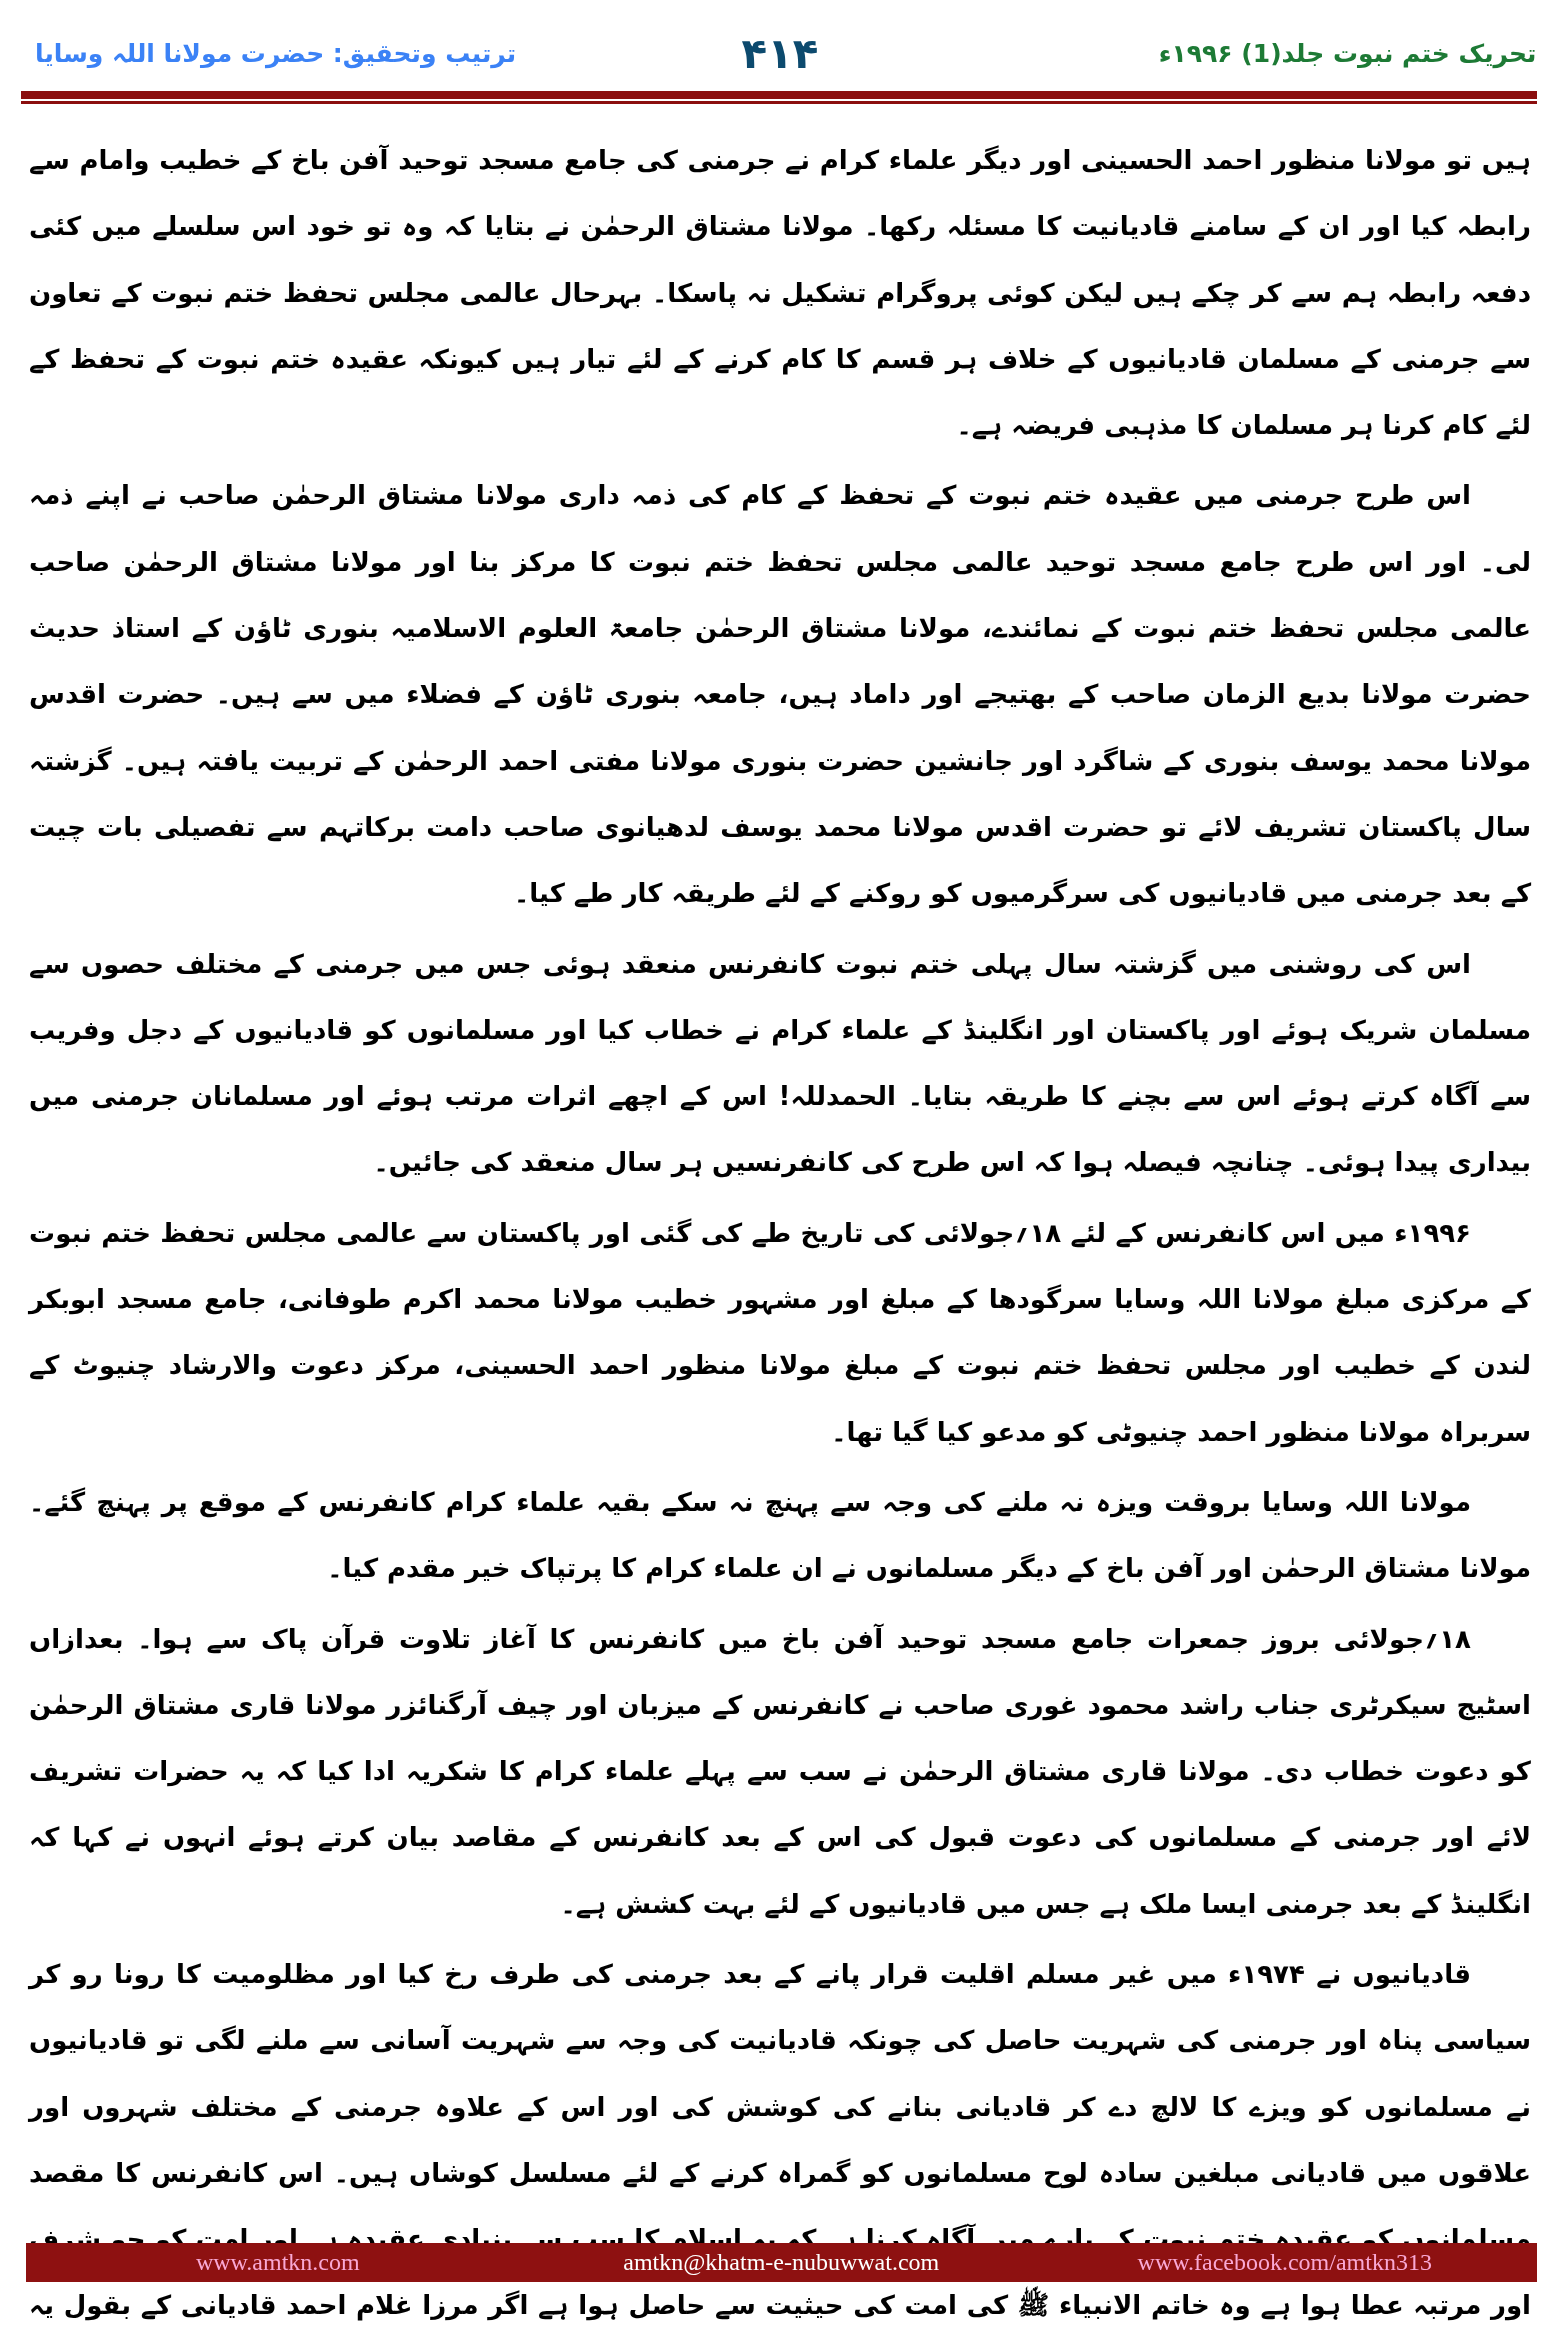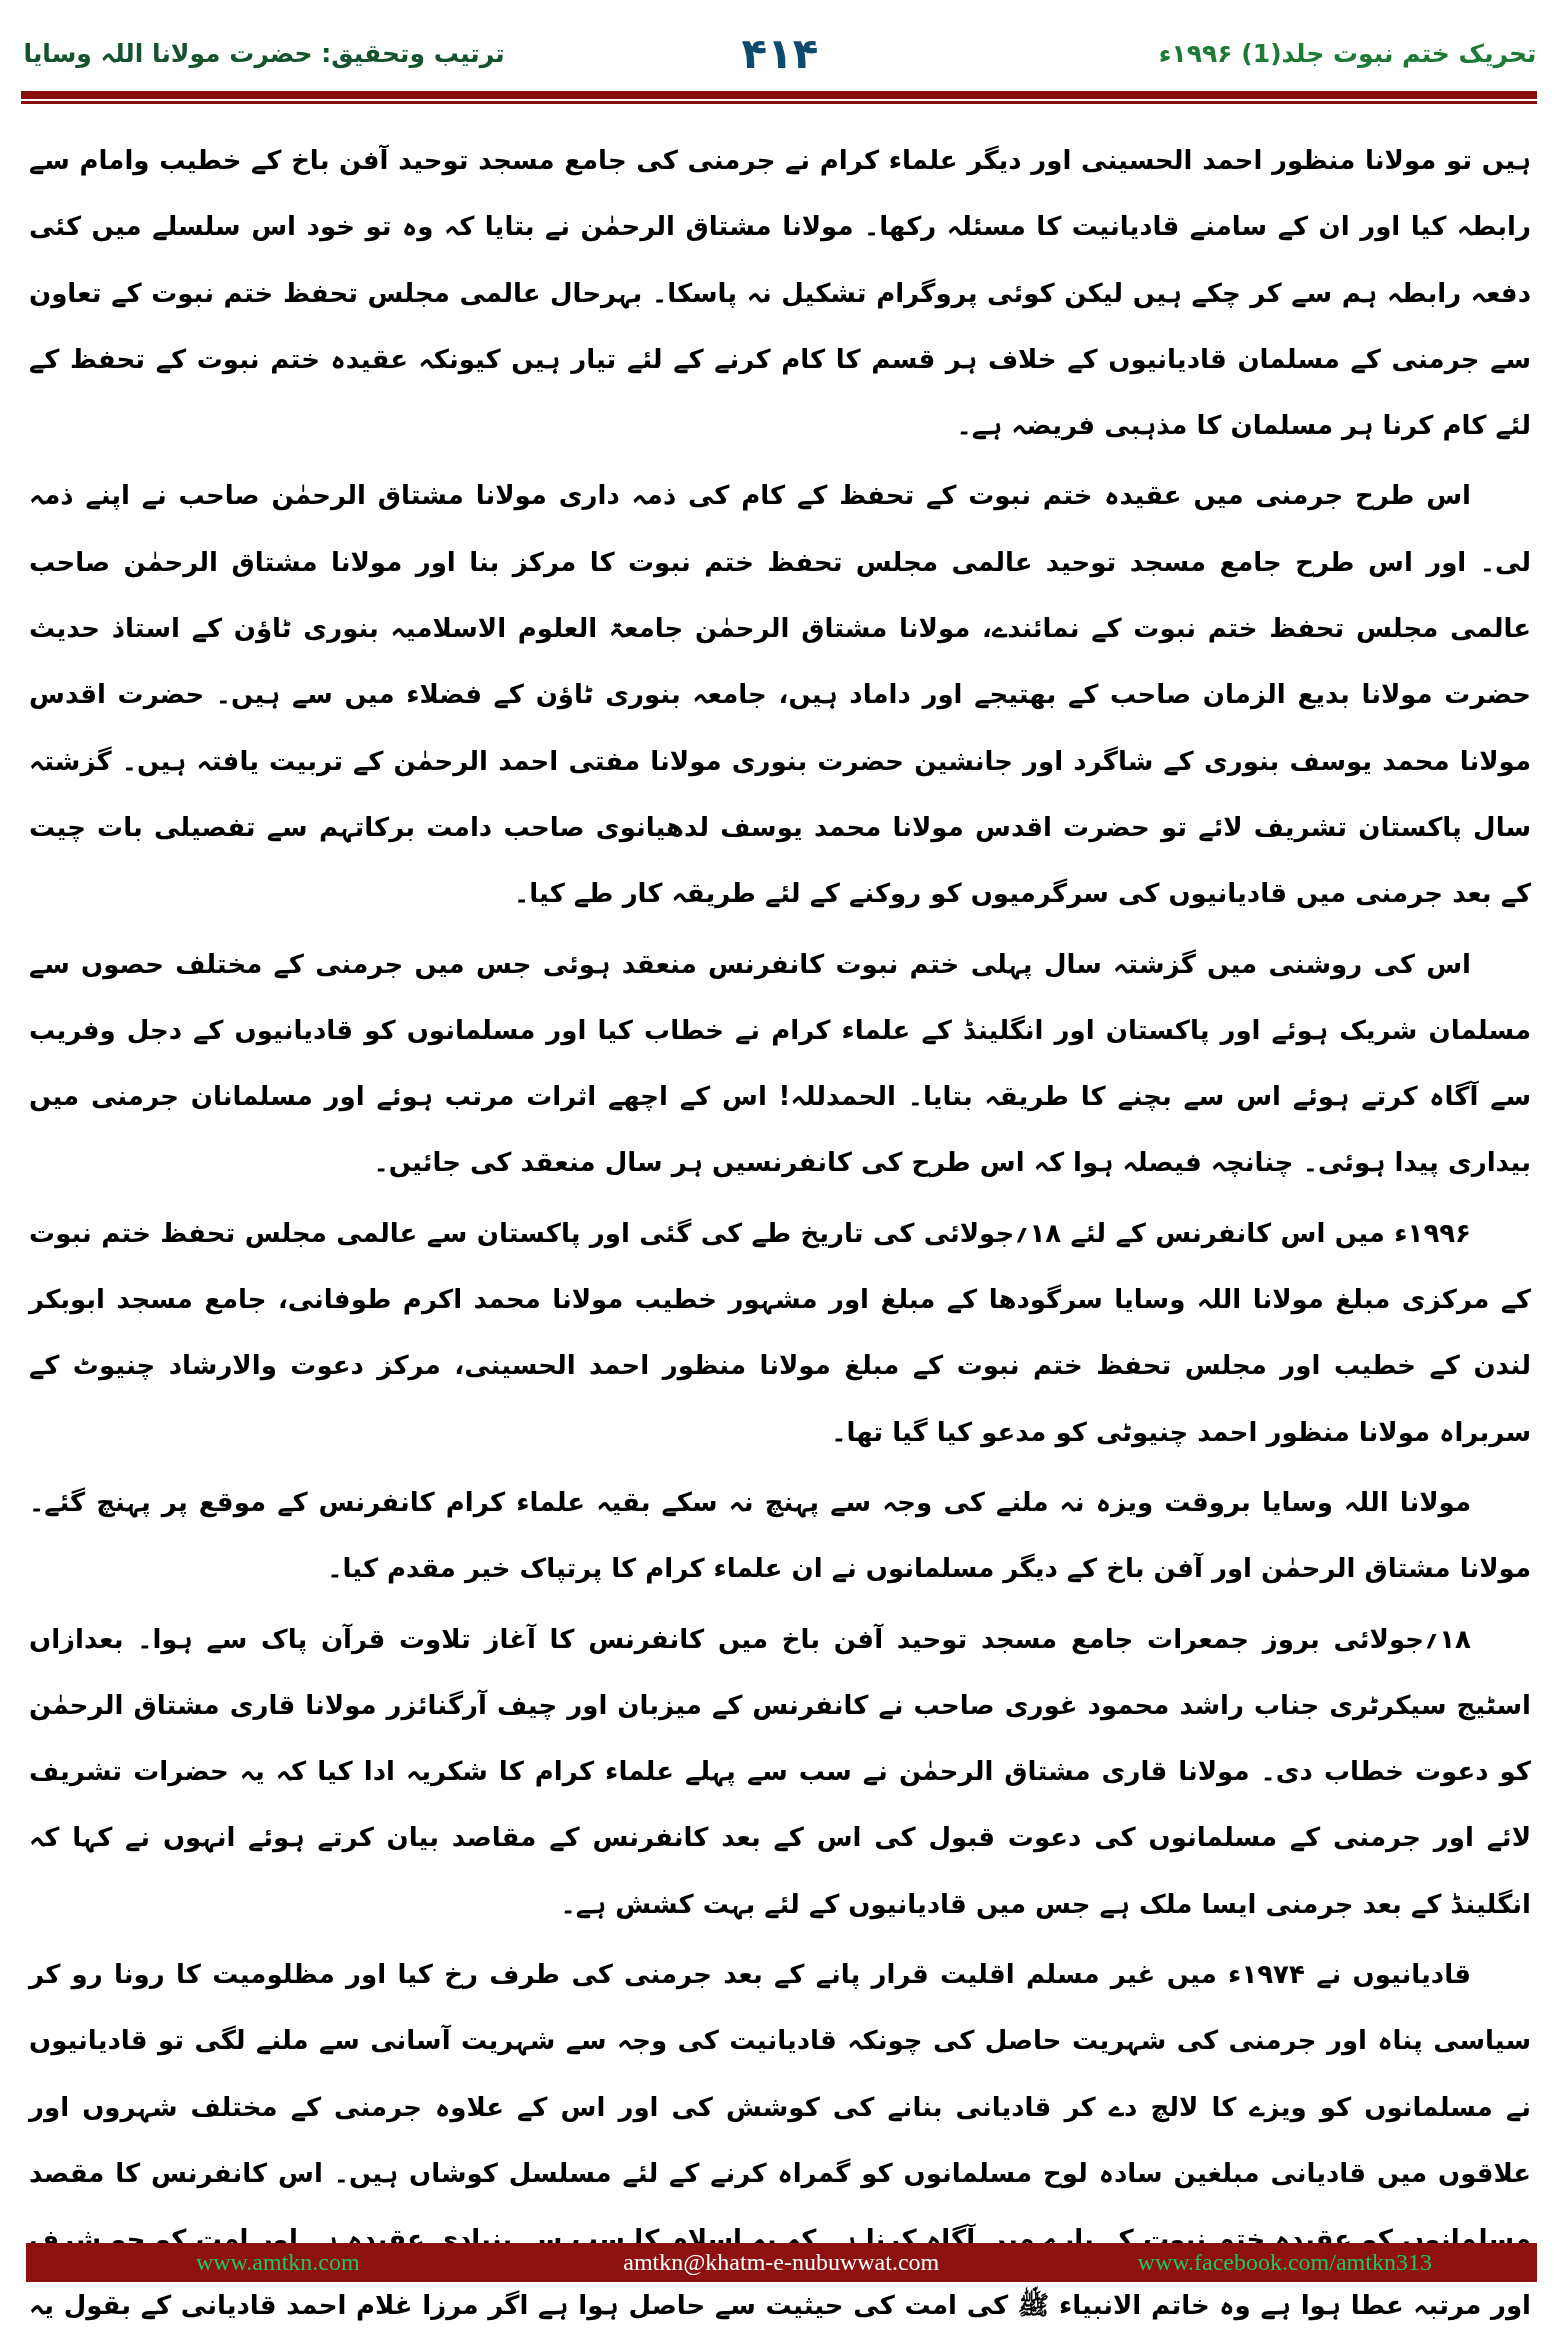--- a/index.html
+++ b/index.html
@@ -25,22 +25,22 @@
     font-size:25px;
     font-weight:bold;
   }
   .hdr-pagenum {
     text-align:center;
     color:#0c4a6e;
     font-size:42px;
     font-weight:bold;
   }
   .hdr-editor {
-    text-align:left;
-    color:#14532d;
+    text-align:center;
+    color:#3b82f6;
     font-size:25px;
     font-weight:bold;
   }
 
   
   .rule { margin:13.4px 23.5px 0 21px; }
   .rule-thick { height:7.6px;  background:#8b0e0e; }
   .rule-thin  { height:3.4px;  background:#8b0e0e; margin-top:2.5px; }
 
   
@@ -62,21 +62,21 @@
     left:26px;
     right:23.5px;
     bottom:48px;
     height:39px;
     background:#8e1111;
     display:flex;
     align-items:center;
     font-family:"Liberation Serif", serif;
     font-size:24px;
   }
-  .footer-cell { flex:1; text-align:center; color:#22c55e; }
+  .footer-cell { flex:1; text-align:center; color:#f9a8d4; }
   .footer-cell.white { color:#ffffff; }
 </style>
 </head>
 <body>
 
 <div class="page">
 
   <div class="header" dir="rtl">
     <div class="hdr-cell hdr-title">تحریک ختم نبوت جلد(1) ۱۹۹۶ء</div>
     <div class="hdr-cell hdr-pagenum">۴۱۴</div>

